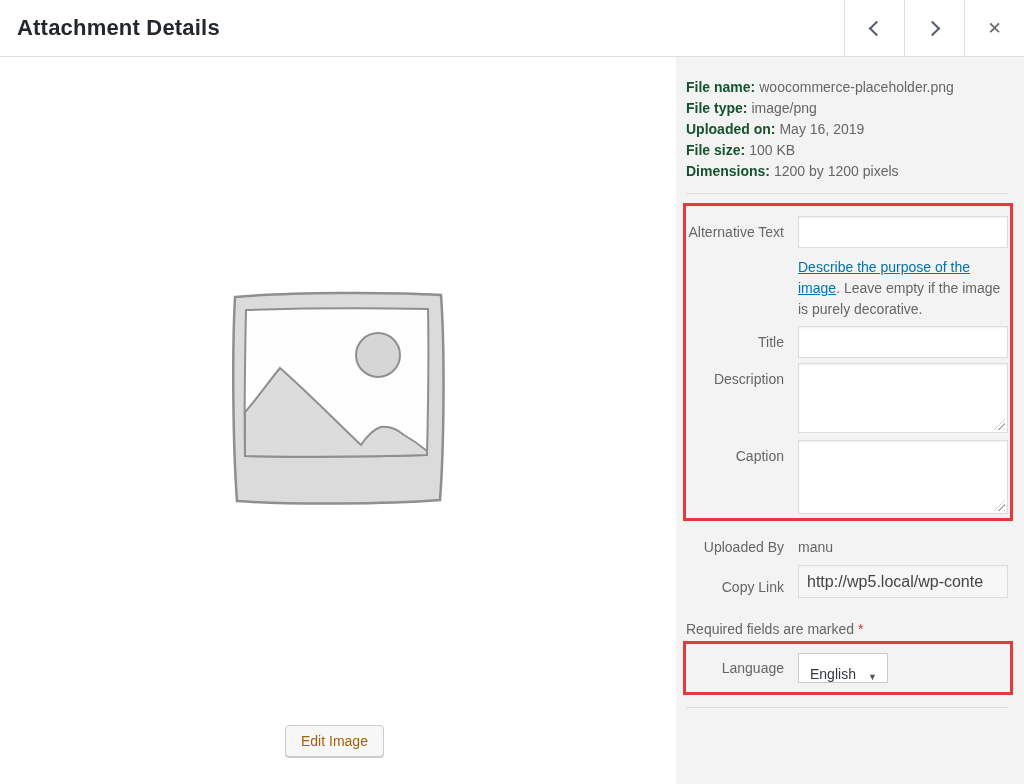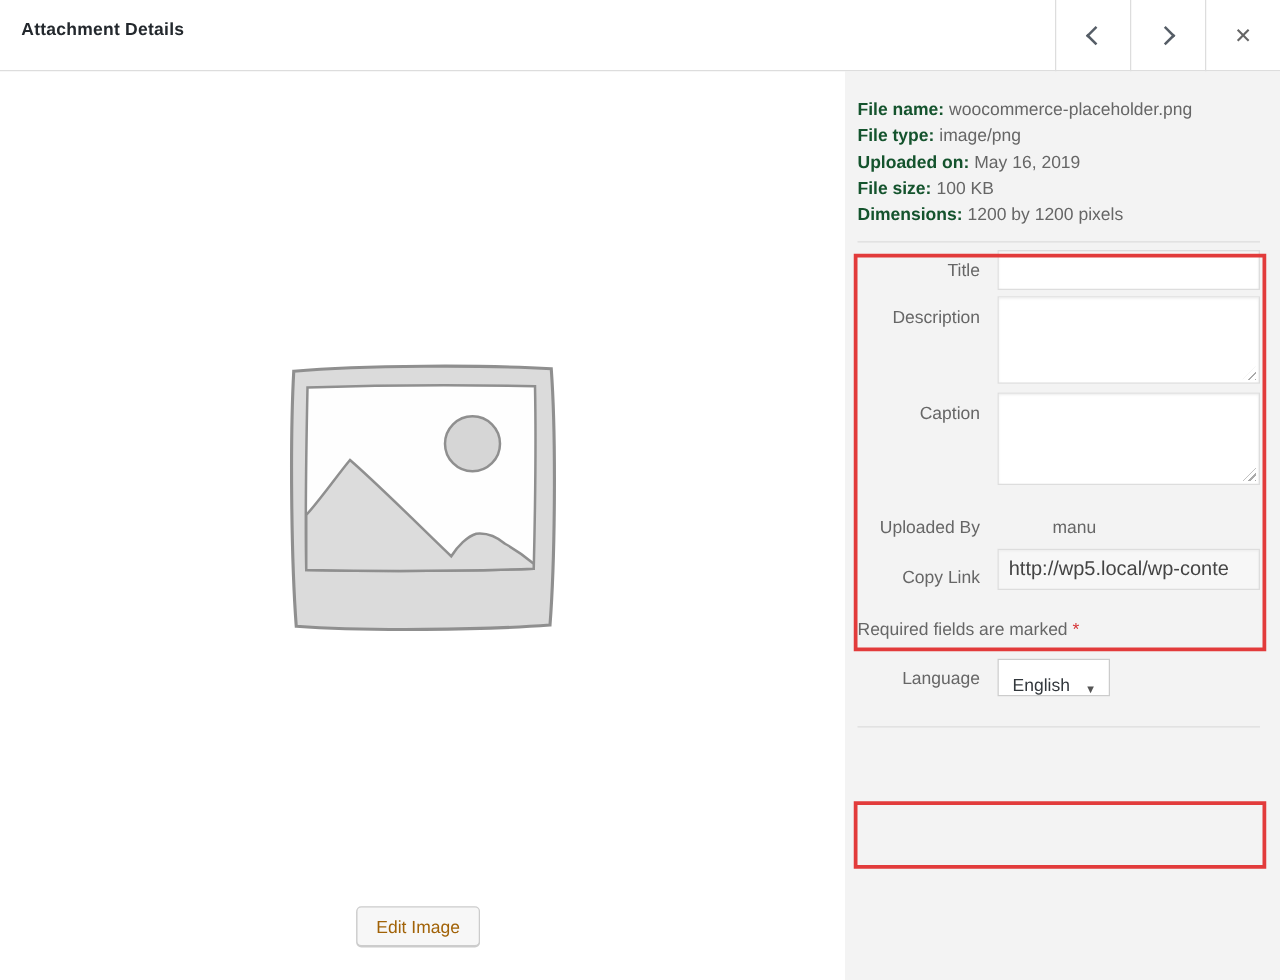--- a/index.html
+++ b/index.html
@@ -10,21 +10,21 @@
     color: #444;
     position: relative;
   }
 
   
   .modal-header {
     position: absolute; top: 0; left: 0; right: 0; height: 57px;
     background: #fff; border-bottom: 1px solid #ddd; z-index: 5;
   }
   .modal-title {
-    font-size: 14px; font-weight: 700; color: #23282d;
+    font-size: 22px; font-weight: 700; color: #23282d;
     padding: 15px 0 0 17px; letter-spacing: 0.2px;
   }
   .header-buttons { position: absolute; top: 0; right: 0; height: 57px; display: flex; }
   .hbtn {
     width: 60px; height: 57px; border: none; border-left: 1px solid #ddd;
     background: transparent; cursor: pointer; display: flex;
     align-items: center; justify-content: center; color: #666;
   }
   .chev { width: 11px; height: 11px; border-top: 2px solid #555d66; border-left: 2px solid #555d66; }
   .chev-left  { transform: rotate(-45deg); margin-left: 4px; }
@@ -75,21 +75,21 @@
     pointer-events: none;
   }
   .help-text { margin-top: 9px; line-height: 21px; font-size: 14px; color: #666; width: 212px; }
   .help-text a { color: #0073aa; text-decoration: underline; cursor: pointer; }
 
   .row-alt { margin-top: 22px; }
   .row-title { margin-top: 6px; }
   .row-caption { margin-top: 7px; }
   .row-description { margin-top: 5px; }
 
-  .row-uploadedby { margin-top: 17px; gap: 44px; }
+  .row-uploadedby { margin-top: 17px; }
   .plain-value { padding-top: 8px; font-size: 14px; color: #666; }
   .row-copylink { margin-top: 10px; }
   .field-label.mid { padding-top: 14px; }
   .copy-input {
     width: 210px; height: 33px; background: #f7f7f7; border: 1px solid #ddd;
     font-family: "Liberation Sans", sans-serif; font-size: 16px; color: #444;
     padding: 5px 8px; box-shadow: inset 0 1px 2px rgba(0,0,0,0.04);
   }
 
   .required-note { margin-top: 23px; font-size: 14px; color: #666; }
@@ -167,20 +167,27 @@
     <p class="detail-row">
       <span class="detail-label">File size:</span><span>100 KB</span>
     </p>
     <p class="detail-row">
       <span class="detail-label">Dimensions:</span><span>1200 by 1200 pixels</span>
     </p>
   </div>
 
   <hr class="divider">
 
+  <div class="field-row row-alt">
+    <label class="field-label">Alternative Text</label>
+    <div class="field-col">
+      <input class="txt-input" type="text" value="" style="">
+      <p class="help-text"><a>Describe the purpose of the image</a><span>. Leave empty if the image is purely decorative.</span></p>
+    </div>
+  </div>
 
   <div class="field-row row-title">
     <label class="field-label">Title</label>
     <div class="field-col">
       <input class="txt-input" type="text" value="" style="">
     </div>
   </div>
 
   <div class="field-row row-description">
     <label class="field-label">Description</label>

